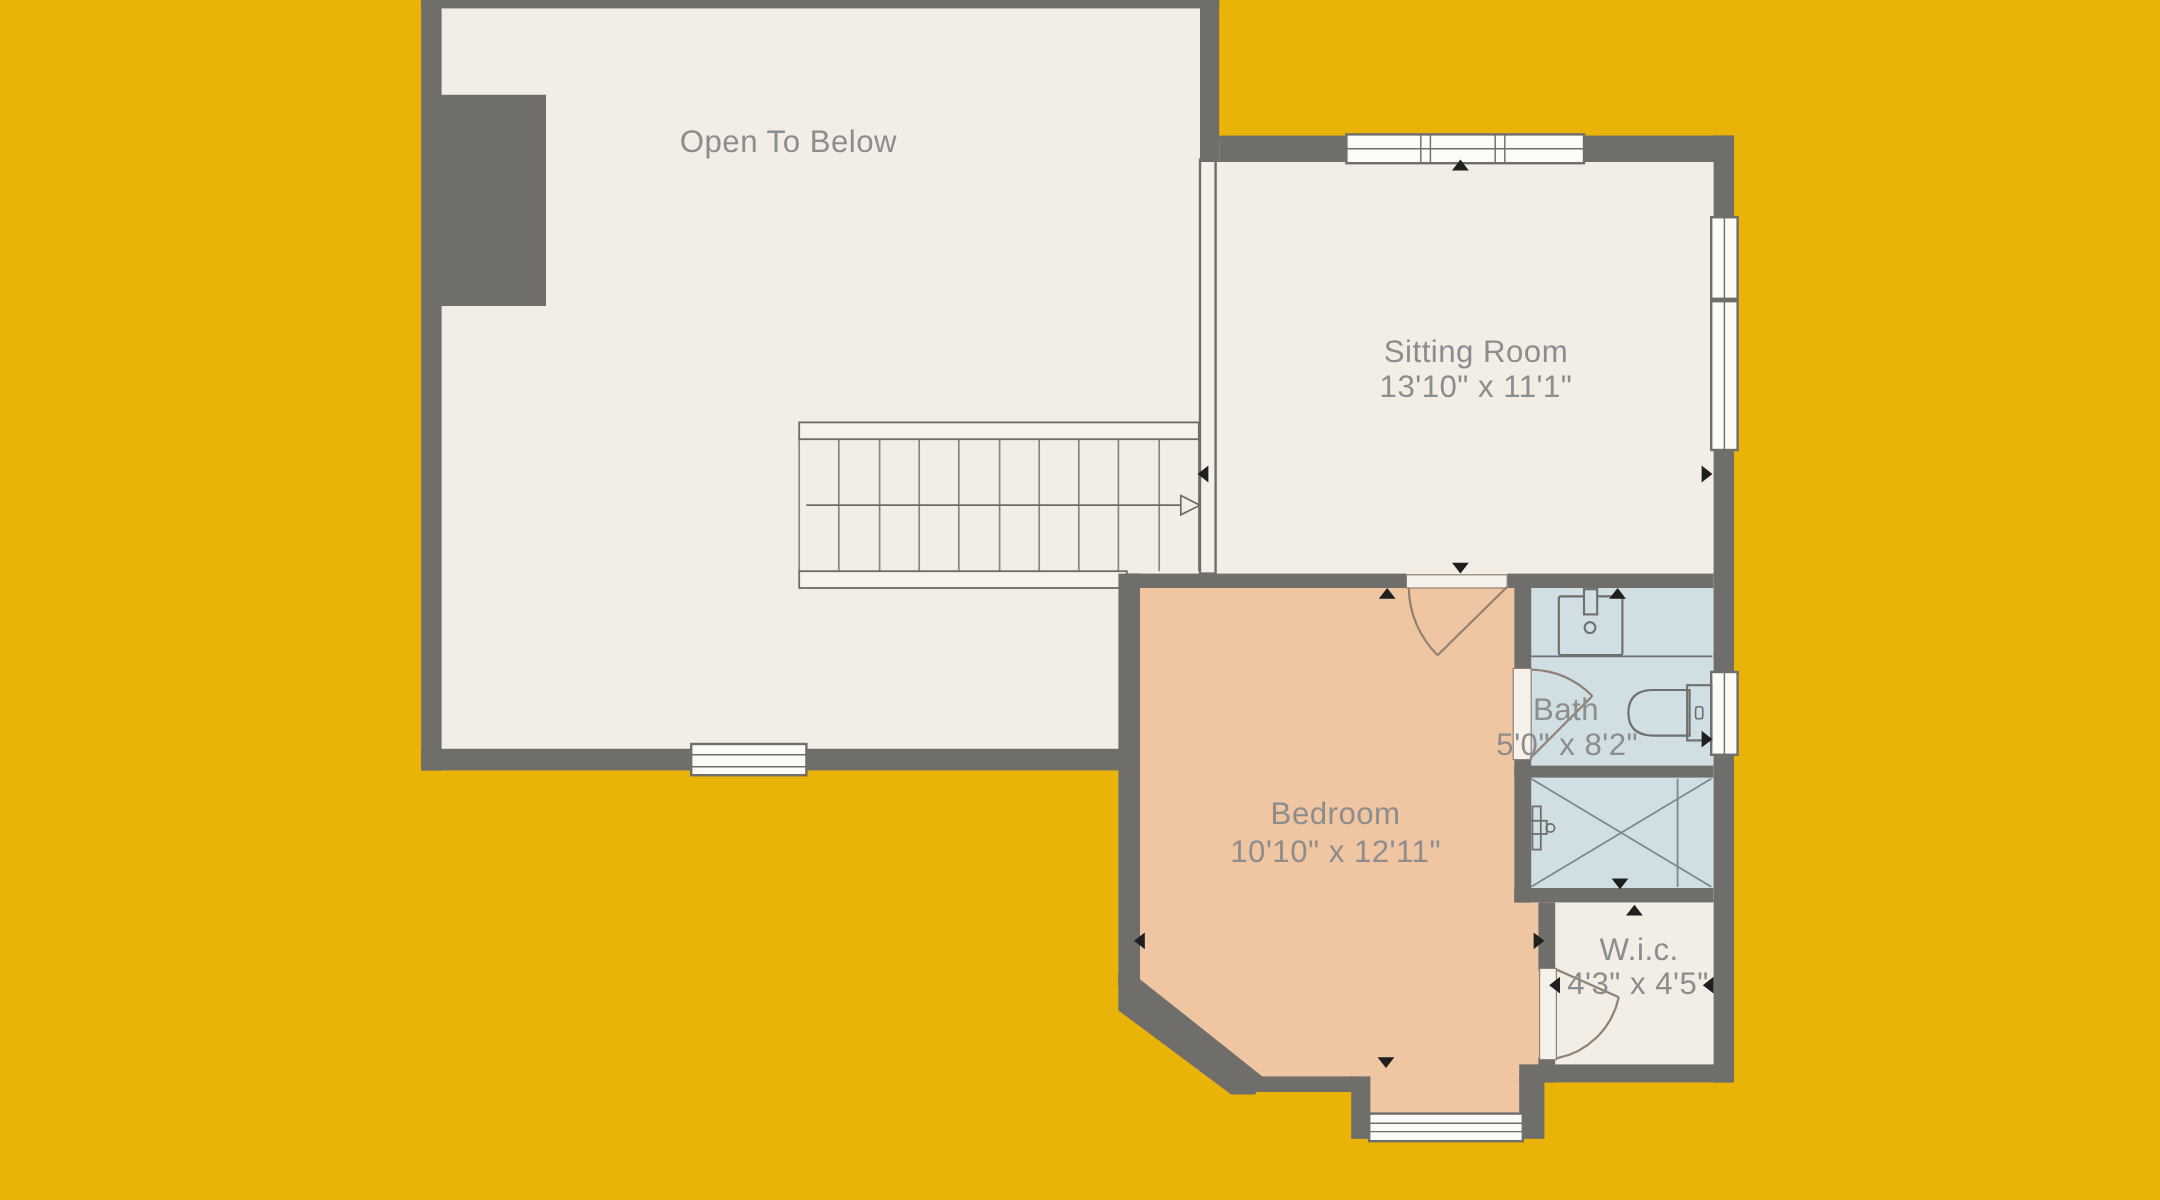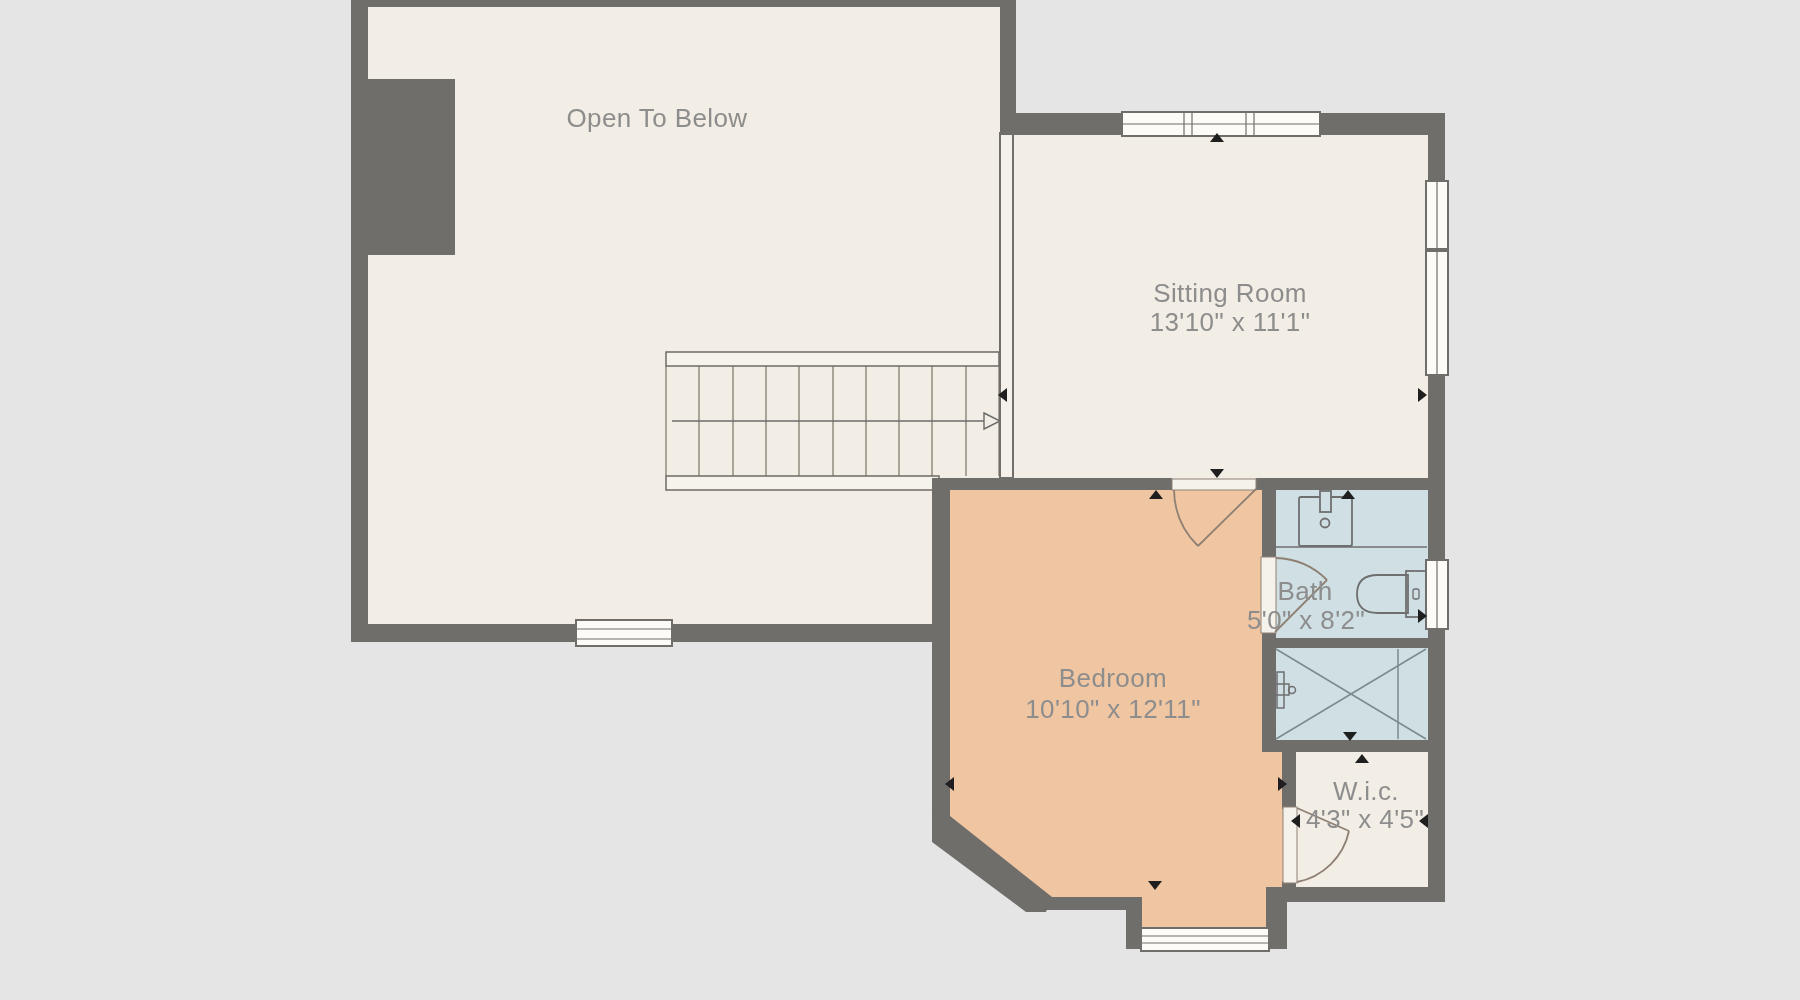--- a/index.html
+++ b/index.html
@@ -1,16 +1,16 @@
 <!DOCTYPE html>
 <html><head>
 <meta charset="utf-8">
 <style>
   html,body{margin:0;padding:0;background:#ffffff;}
-  .stage{position:relative;width:1800px;height:1000px;background:#e5e5e5;overflow:hidden;
+  .stage{position:relative;width:1800px;height:1000px;background:#eab308;overflow:hidden;
          font-family:"Liberation Sans",sans-serif;}
   svg{position:absolute;left:0;top:0;}
   text{font-family:"Liberation Sans",sans-serif;fill:#8d8d8d;letter-spacing:0.4px;}
   .room-name{font-size:26px;}
   .room-dims{font-size:26px;}
 </style>
 </head>
 <body>
 
 <div class="stage">

